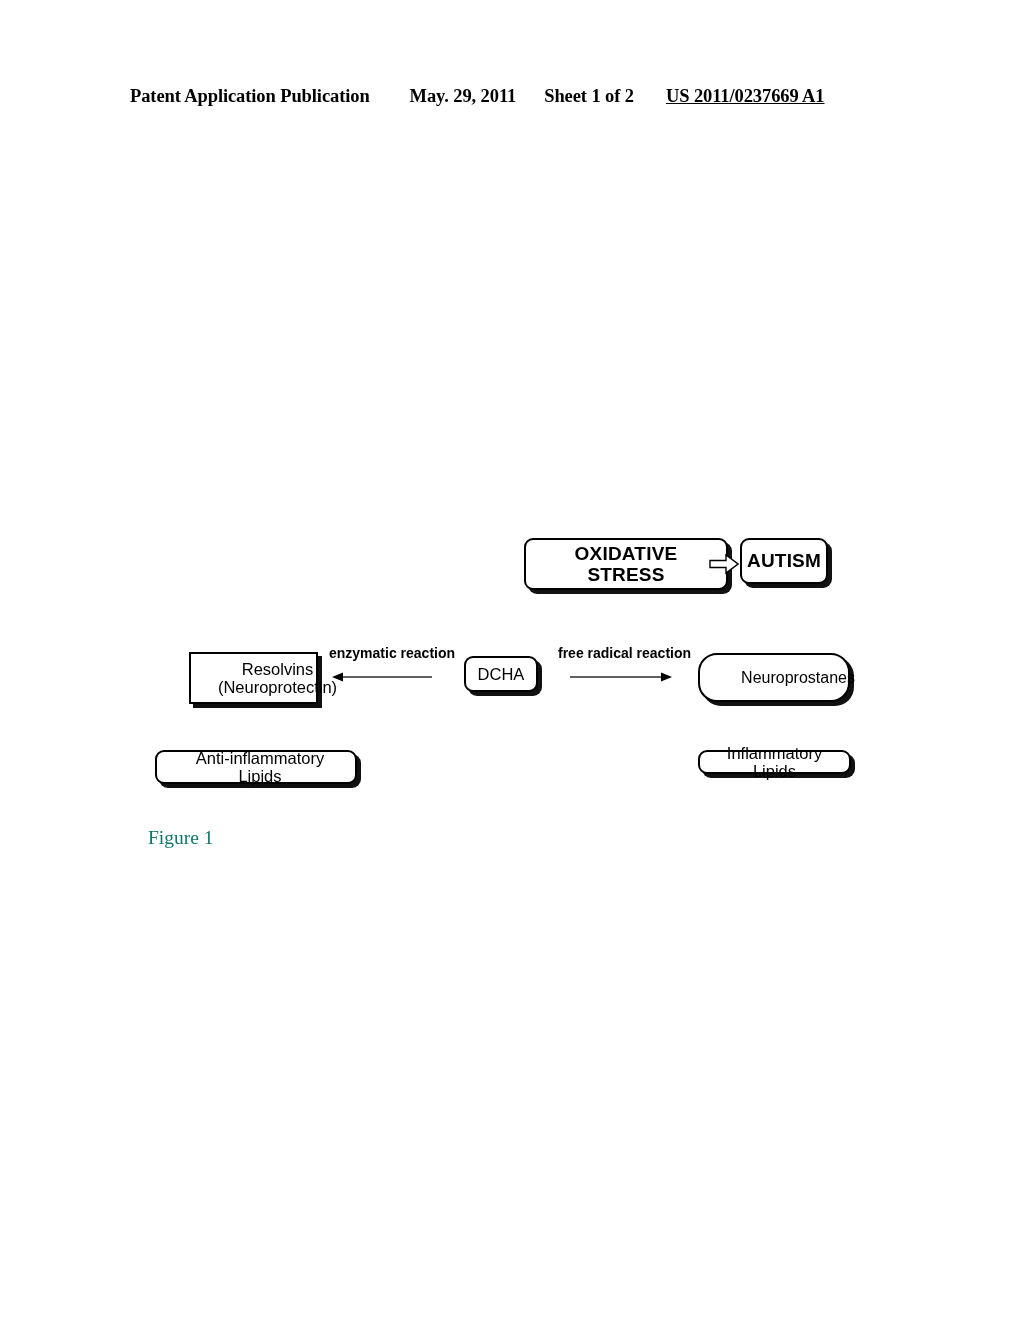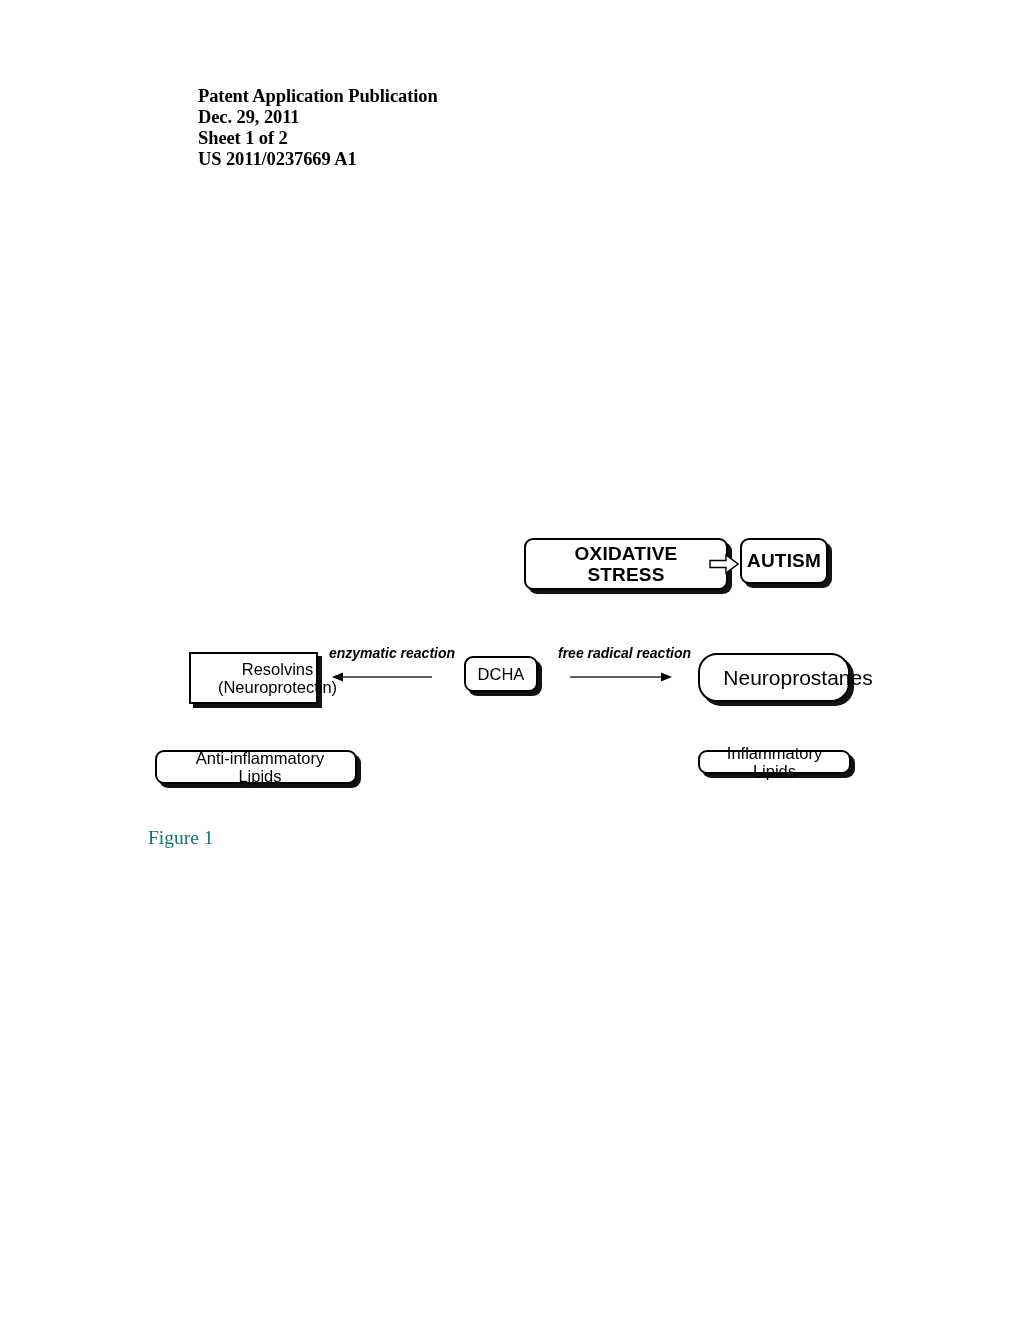--- a/index.html
+++ b/index.html
@@ -23,26 +23,25 @@
     top: 86px;
     width: 764px;
     height: 26px;
     display: flex;
     align-items: baseline;
     font-family: "Liberation Serif", serif;
     font-weight: bold;
     font-size: 18.5px;
     letter-spacing: -0.1px;
     white-space: nowrap;
-    flex-direction: column;
   }
   #page-header .h-pub      { }
   #page-header .h-date     { margin-left: 40px; }
   #page-header .h-sheet    { margin-left: 28px; }
-  #page-header .h-pubno    { margin-left: 68px; }
+  #page-header .h-pubno    { margin-left: 32px; text-decoration: underline; }
 
   
   #figure-canvas {
     position: absolute;
     left: 0;
     top: 0;
     width: 1024px;
     height: 1320px;
   }
 
@@ -98,21 +97,21 @@
     font-size: 16.5px;
   }
   #node-dcha {
     left: 464px; top: 656px;
     width: 74px; height: 36px;
     font-size: 16.5px;
   }
   #node-neuroprostanes {
     left: 698px; top: 653px;
     width: 152px; height: 49px;
-    font-size: 21px;
+    font-size: 16px;
     border-radius: 19px;
   }
   #node-anti-inflammatory-lipids {
     left: 155px; top: 750px;
     width: 202px; height: 34px;
     font-size: 16.5px;
     padding-left: 8px;
   }
   #node-inflammatory-lipids {
     left: 698px; top: 750px;
@@ -142,21 +141,20 @@
   #arrow-free-radical {
     left: 570px;
     top: 670px;
     width: 102px;
   }
 
   
   .arrow-label {
     position: absolute;
     font-family: "Liberation Sans", sans-serif;
-    font-style: italic;
     font-weight: bold;
     font-size: 14px;
     color: #000000;
     white-space: nowrap;
   }
   #label-enzymatic-reaction {
     left: 329px;
     top: 645px;
   }
   #label-free-radical-reaction {
@@ -173,21 +171,21 @@
     font-size: 19.5px;
     color: #0f766e;
     white-space: nowrap;
   }
 </style>
 </head>
 <body>
 
 <div id="page-header">
   <span class="h-pub">Patent Application Publication</span>
-  <span class="h-date">Dec. 29, 2011</span>
+  <span class="h-date">May. 29, 2011</span>
   <span class="h-sheet">Sheet 1 of 2</span>
   <span class="h-pubno">US 2011/0237669 A1</span>
 </div>
 
 <div id="figure-canvas">
 
   <div class="node rounded shadowed" id="node-oxidative-stress">
     <span class="node-label">OXIDATIVE STRESS</span>
   </div>
 

